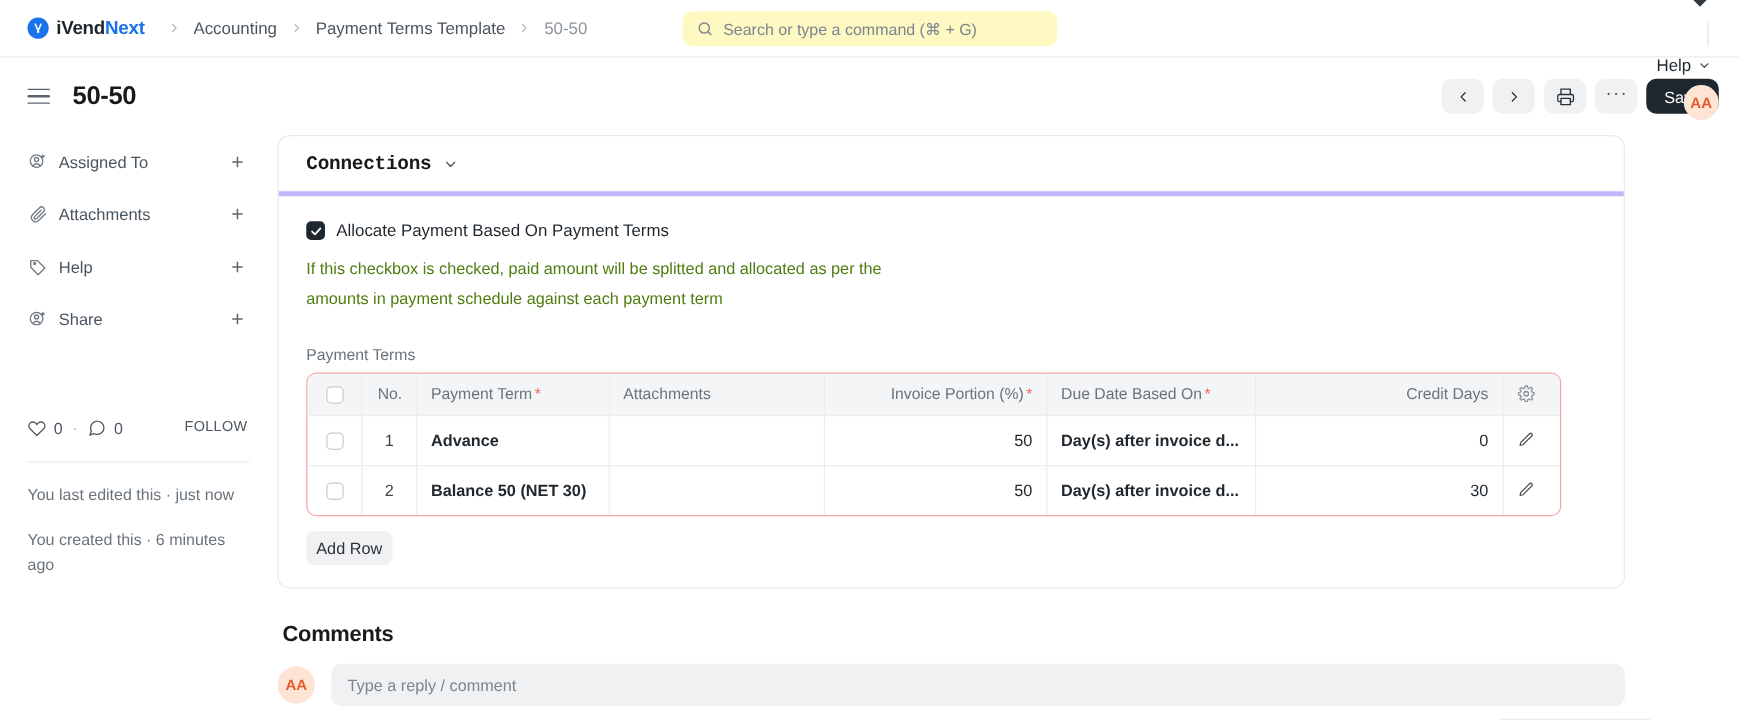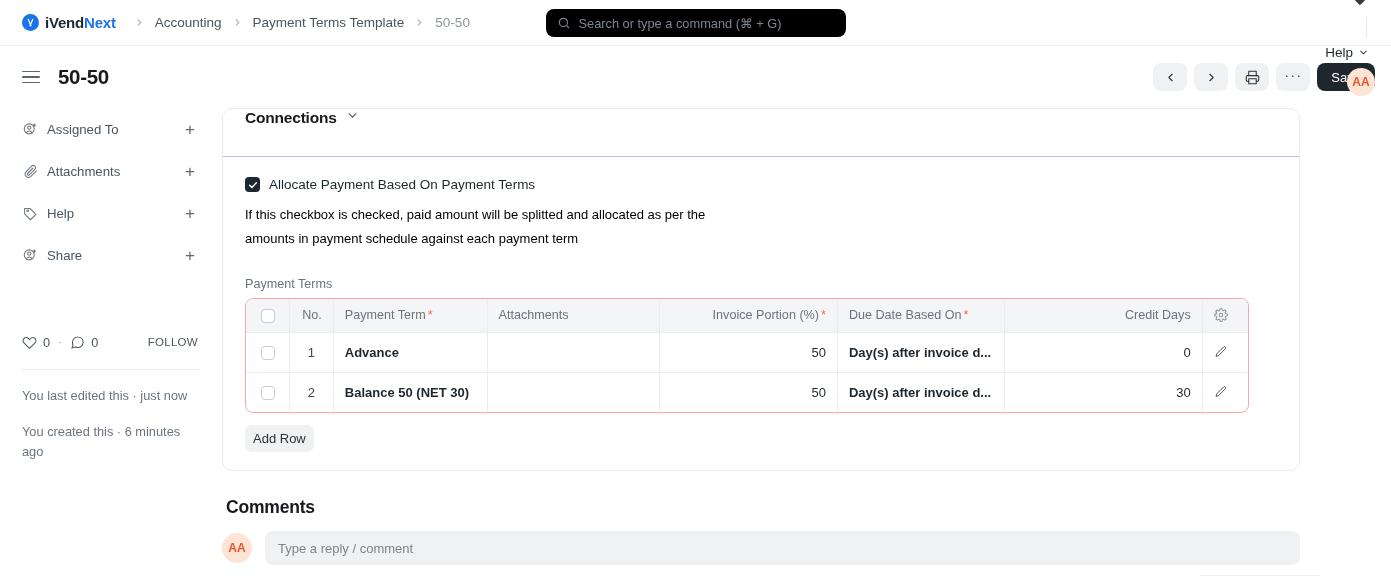--- a/index.html
+++ b/index.html
@@ -44,21 +44,21 @@
     color: #b2b8be; font-size: 12px; margin: 0 4px;
     display: inline-flex; align-items: center;
   }
 
   .nav-center {
     position: absolute; left: 50%; transform: translateX(-50%);
     top: 9px;
   }
   .searchbox {
     width: 300px; height: 28px;
-    background: #000000; border-radius: 8px;
+    background: #fef9c3; border-radius: 8px;
     display: flex; align-items: center; gap: 8px;
     padding: 0 11px;
     cursor: text;
   }
   .searchbox .ph { font-size: 12.8px; color: #7c858e; }
 
   .nav-right {
     margin-left: auto; display: flex; align-items: flex-end; gap: 4px; flex-direction: column;
   }
   .icon-btn {
@@ -143,36 +143,37 @@
     margin-top: 16px;
   }
 
   
   .main { flex: 1; padding-right: 91px; }
 
   .card {
     border: 1px solid #e9eaec; border-radius: 10px; background: #fff;
   }
   .card-head {
-    height: 48px; display: flex; gap: 9px;
-    padding: 0 22px; border-bottom: 1px solid #c4b5fd;
+    height: 48px; display: flex; align-items: center; gap: 9px;
+    padding: 0 22px; border-bottom: 4px solid #c4b5fd;
     cursor: pointer;
+    font-family: Liberation Mono, monospace;
   }
   .card-head .ct { font-size: 15.5px; font-weight: 700; color: #17191c; letter-spacing: -0.2px; }
   .card-body { padding: 20px 22px 18px 22px; }
 
   .cbx-row { display: flex; align-items: center; gap: 9px; }
   .cbx {
     width: 15px; height: 15px; border-radius: 4px; background: #1f272e;
     display: flex; align-items: center; justify-content: center;
     flex-shrink: 0; cursor: pointer;
   }
   .cbx-label { font-size: 13.5px; color: #1f272e; cursor: pointer; }
   .help-text {
-    font-size: 13px; color: #000000; line-height: 24px;
+    font-size: 13px; color: #4d7c0f; line-height: 24px;
     margin-top: 11px; max-width: 500px;
   }
 
   .field-label { font-size: 12.6px; color: #6b747c; margin: 26px 0 7px 0; }
 
   
   .grid {
     border: 1px solid #fca5a5; border-radius: 8px; overflow: hidden;
     width: 1004px;
   }

